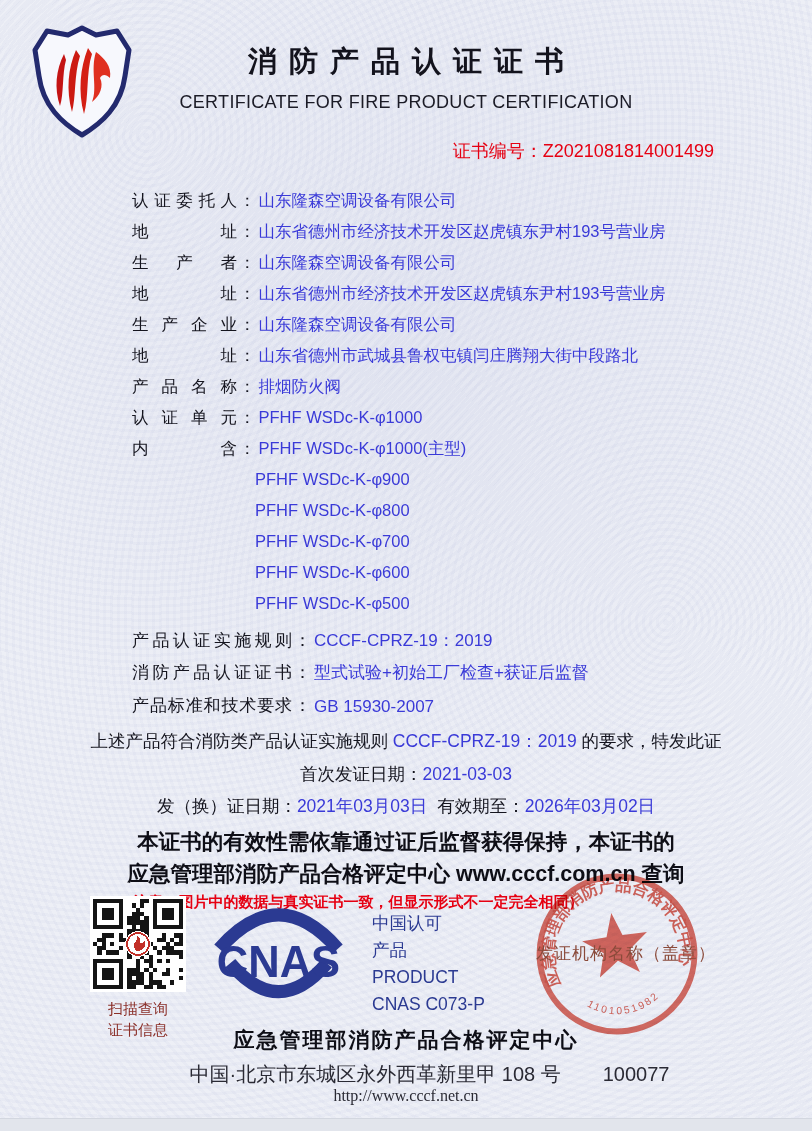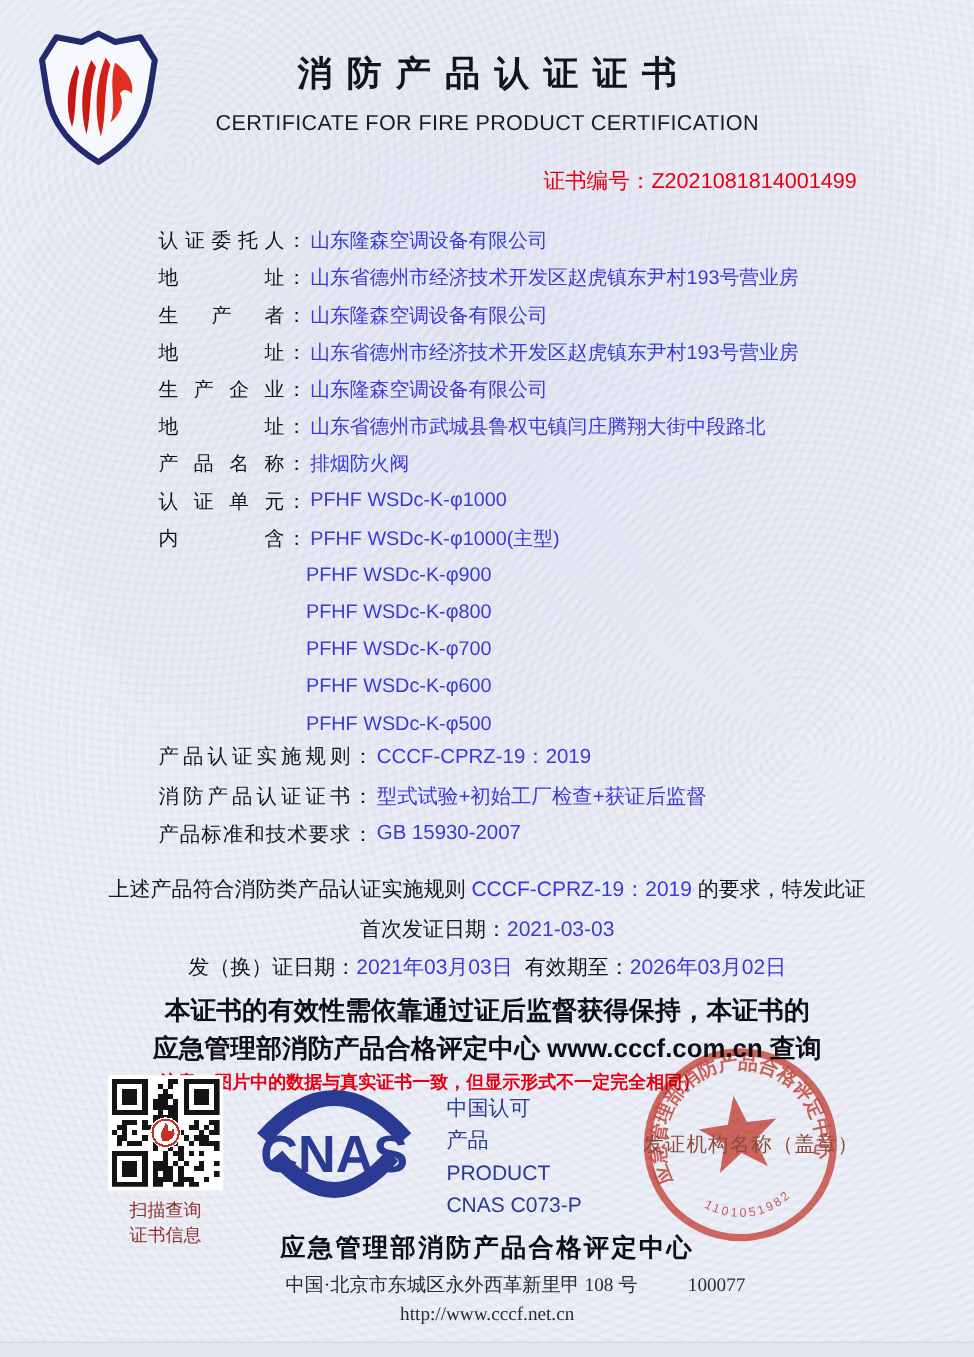--- a/index.html
+++ b/index.html
@@ -24,40 +24,40 @@
   .subtitle{margin-top:10px;text-align:center;font-size:18px;font-weight:500;letter-spacing:.3px;color:#1b1b26;}
   .cert-no{margin-top:26px;text-align:right;padding-right:98px;font-size:18px;color:var(--accent-red);font-weight:500;}
   
   .fields{margin:22px 0 0 132px;font-size:16.5px;}
   .frow{height:31px;display:flex;align-items:center;}
   .flabel{width:105px;display:inline-block;text-align:justify;text-align-last:justify;font-weight:500;color:var(--ink);}
   .colon{margin:0 3px 0 2px;color:var(--ink);}
   .fvalue{color:var(--value-blue);white-space:nowrap;}
   .urow{padding-left:123px;}
   .rules{margin:0 0 0 132px;font-size:17px;}
-  .rrow{height:32.5px;display:flex;align-items:flex-start;}
+  .rrow{height:32.5px;display:flex;align-items:flex-end;}
   .rlabel{width:160px;display:inline-block;text-align:justify;text-align-last:justify;font-weight:500;}
   
   .statement{margin-top:8px;text-align:center;font-size:17.5px;height:33px;line-height:33px;}
   .center-line{text-align:center;font-size:17.5px;height:32px;line-height:32px;}
   .blue{color:var(--value-blue);}
   .vlabel{margin-left:10px;}
   .notice{margin-top:4px;text-align:center;font-weight:700;font-size:21.5px;line-height:32.5px;color:#0e0e16;}
   .red-note{margin-top:2px;text-align:center;padding-right:110px;font-weight:700;font-size:15px;color:var(--accent-red);}
   
   .qr-block{position:absolute;left:82px;top:896px;width:112px;text-align:center;}
   .qr-block svg{width:96px;height:96px;background:#fff;padding:3px;display:block;margin:0 auto;}
   .qr-caption{margin-top:6px;font-size:15px;line-height:21px;color:var(--maroon);font-weight:500;}
   .cnas{position:absolute;left:206px;top:900px;width:145px;height:100px;}
   .accred{position:absolute;left:372px;top:910px;color:var(--cnas-navy);font-size:17.5px;line-height:27px;font-weight:500;}
   .stamp{position:absolute;left:531px;top:868px;width:172px;height:172px;transform:rotate(-8deg);mix-blend-mode:multiply;opacity:.92;}
   .stamp-overlay{position:absolute;left:536px;top:942px;width:210px;font-family:"Liberation Serif","DejaVu Serif",serif;
     font-size:17px;letter-spacing:1px;color:#8a4a3a;white-space:nowrap;}
   .org-name{position:absolute;left:0;top:1026px;width:100%;text-align:center;font-size:21px;font-weight:700;letter-spacing:2px;color:#0e0e16;}
-  .addr{position:absolute;left:0;top:1061px;width:100%;text-align:center;font-family:Liberation Serif, serif;font-size:16px;color:#2a2a34;padding-left:47px;}
+  .addr{position:absolute;left:0;top:1061px;width:100%;text-align:center;font-family:Liberation Sans, sans-serif;font-size:20px;color:#2a2a34;padding-left:47px;}
   .postcode{margin-left:42px;}
   .url{position:absolute;left:0;top:1087px;width:100%;text-align:center;font-family:"Liberation Serif","DejaVu Serif",serif;font-size:16px;color:#2a2a34;}
 </style>
 </head>
 <body>
 
 <div class="page">
 
   <div class="logo">
     <svg width="112" height="120" viewBox="0 0 112 120">

